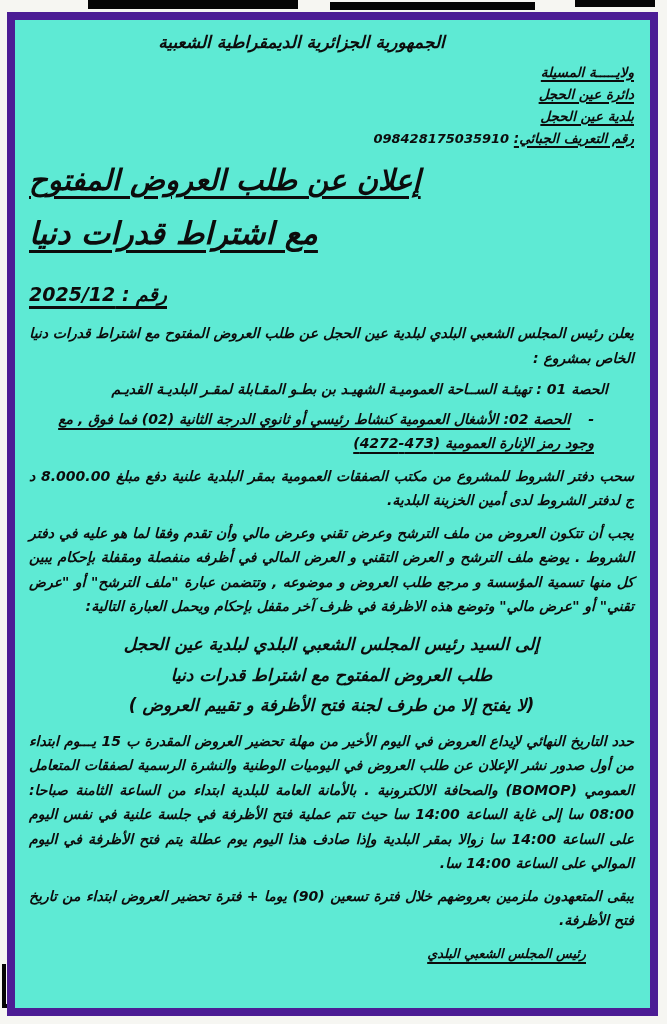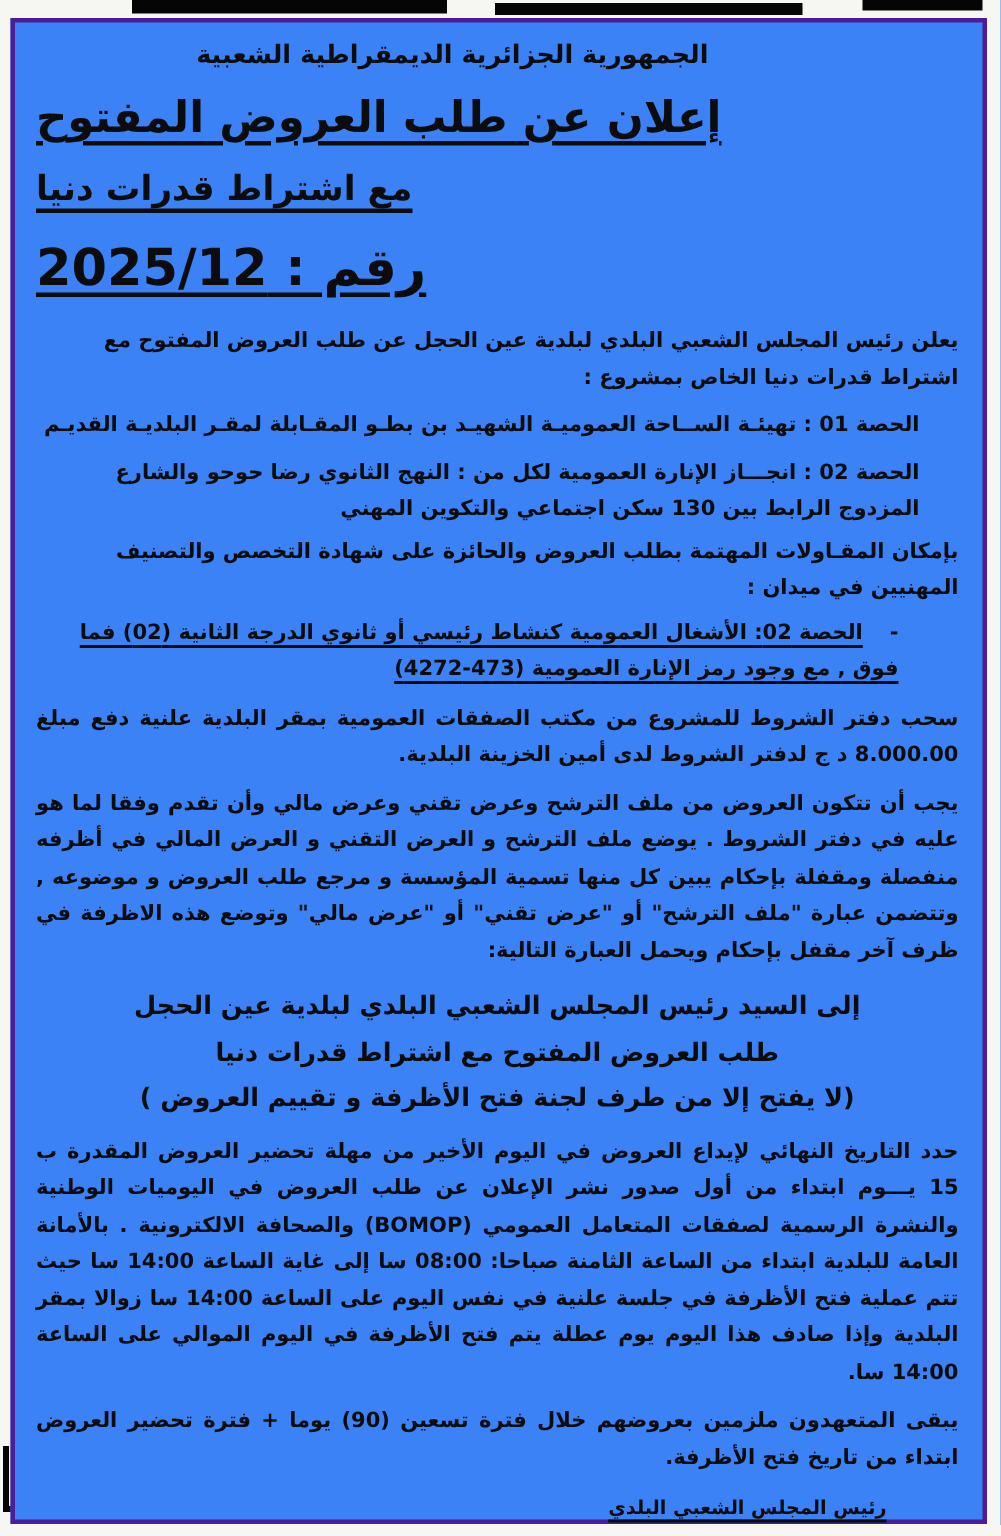--- a/index.html
+++ b/index.html
@@ -5,38 +5,39 @@
   html,body{margin:0;padding:0;}
   body{
     width:667px;height:1024px;position:relative;overflow:hidden;
     background:#f6f6f2;
     font-family:"DejaVu Sans","Liberation Sans",sans-serif;
     color:#0c0c0c;
   }
   .scan-mark{position:absolute;background:#050505;}
   .frame{
     position:absolute;left:7px;top:12px;right:9px;bottom:8px;
-    border:3px solid #4c1d95;
-    background:#3b82f6;
+    border:8px solid #4c1d95;
+    background:#5eead4;
     box-sizing:border-box;
     padding:10px 16px 6px 14px;
+    font-style:italic;
   }
   .content{direction:rtl;height:100%;box-sizing:border-box;font-weight:700;}
   .republic{
     text-align:center;font-size:17px;font-weight:800;
     margin:2px 60px 10px 0;letter-spacing:0.2px;
   }
   .agency{width:fit-content;margin-left:auto;text-align:right;line-height:1.62;font-size:13.5px;}
   .agency .u{text-decoration:underline;text-decoration-thickness:2px;text-underline-offset:3px;}
   .nif-line{white-space:nowrap;}
   .nif-value{font-size:13px;letter-spacing:0.4px;}
   .main-title{text-align:left;margin:14px 0 16px 0;}
   .main-title .t1{font-size:29px;font-weight:800;text-decoration:underline;text-decoration-thickness:3px;text-underline-offset:6px;margin-bottom:18px;}
-  .main-title .t2{font-size:23px;font-weight:800;text-decoration:underline;text-decoration-thickness:3px;text-underline-offset:6px;margin-bottom:20px;}
-  .main-title .t3{font-size:34px;font-weight:800;text-decoration:underline;text-decoration-thickness:3px;text-underline-offset:5px;}
+  .main-title .t2{font-size:31px;font-weight:800;text-decoration:underline;text-decoration-thickness:3px;text-underline-offset:6px;margin-bottom:32px;}
+  .main-title .t3{font-size:19px;font-weight:800;text-decoration:underline;text-decoration-thickness:3px;text-underline-offset:5px;}
   p{margin:0;}
   .body-text{font-size:14px;line-height:1.75;}
   .intro{margin-top:6px;}
   .lot{padding-right:26px;margin-top:7px;}
   .elig{margin-top:4px;}
   .req{padding-right:40px;margin-top:5px;}
   .req .dash{display:inline-block;margin-left:18px;}
   .req .utxt{text-decoration:underline;text-decoration-thickness:2px;text-underline-offset:4px;}
   .para{margin-top:8px;text-align:justify;}
   .envelope{text-align:center;margin:10px 0 4px 0;line-height:1.8;font-size:17px;}
@@ -55,31 +56,35 @@
 <div class="scan-mark" style="left:330px;top:2px;width:205px;height:8px;"></div>
 <div class="scan-mark" style="left:575px;top:0;width:80px;height:7px;"></div>
 <div class="scan-mark" style="left:2px;bottom:18px;width:4px;height:42px;"></div>
 <div class="scan-mark" style="left:2px;bottom:16px;width:30px;height:4px;"></div>
 
 <div class="frame">
   <div class="content">
 
     <div class="republic">الجمهورية الجزائرية الديمقراطية الشعبية</div>
 
+    <div class="agency">
+      <div class="u">ولايـــــة المسيلة</div>
+      <div class="u">دائرة عين الحجل</div>
+      <div class="u">بلدية عين الحجل</div>
+      <div class="nif-line"><span class="u">رقم التعريف الجبائي:</span> <span class="nif-value">098428175035910</span></div>
+    </div>
 
     <div class="main-title">
       <div class="t1">إعلان عن طلب العروض المفتوح</div>
       <div class="t2">مع اشتراط قدرات دنيا</div>
       <div class="t3">رقم : 2025/12</div>
     </div>
 
     <p class="body-text intro">يعلن رئيس المجلس الشعبي البلدي لبلدية عين الحجل عن طلب العروض المفتوح مع اشتراط قدرات دنيا الخاص بمشروع :</p>
     <p class="body-text lot">الحصة 01 : تهيئـة الســاحة العموميـة الشهيـد بن بطـو المقـابلة لمقـر البلديـة القديـم</p>
-    <p class="body-text lot">الحصة 02 : انجـــاز الإنارة العمومية لكل من : النهج الثانوي رضا حوحو والشارع المزدوج الرابط بين 130 سكن اجتماعي والتكوين المهني</p>
-    <p class="body-text elig">بإمكان المقـاولات المهتمة بطلب العروض والحائزة على شهادة التخصص والتصنيف المهنيين في ميدان :</p>
 
     <p class="body-text req"><span class="dash">-</span><span class="utxt">الحصة 02: الأشغال العمومية كنشاط رئيسي أو ثانوي الدرجة الثانية (02) فما فوق , مع وجود رمز الإنارة العمومية (473-4272)</span></p>
 
     <p class="body-text para">سحب دفتر الشروط للمشروع من مكتب الصفقات العمومية بمقر البلدية علنية دفع مبلغ 8.000.00 د ج لدفتر الشروط لدى أمين الخزينة البلدية.</p>
     <p class="body-text para">يجب أن تتكون العروض من ملف الترشح وعرض تقني وعرض مالي وأن تقدم وفقا لما هو عليه في دفتر الشروط . يوضع ملف الترشح و العرض التقني و العرض المالي في أظرفه منفصلة ومقفلة بإحكام يبين كل منها تسمية المؤسسة و مرجع طلب العروض و موضوعه , وتتضمن عبارة "ملف الترشح" أو "عرض تقني" أو "عرض مالي" وتوضع هذه الاظرفة في ظرف آخر مقفل بإحكام ويحمل العبارة التالية:</p>
 
     <div class="envelope">
       <div>إلى السيد رئيس المجلس الشعبي البلدي لبلدية عين الحجل</div>
       <div>طلب العروض المفتوح مع اشتراط قدرات دنيا</div>
       <div>(لا يفتح إلا من طرف لجنة فتح الأظرفة و تقييم العروض )</div>

